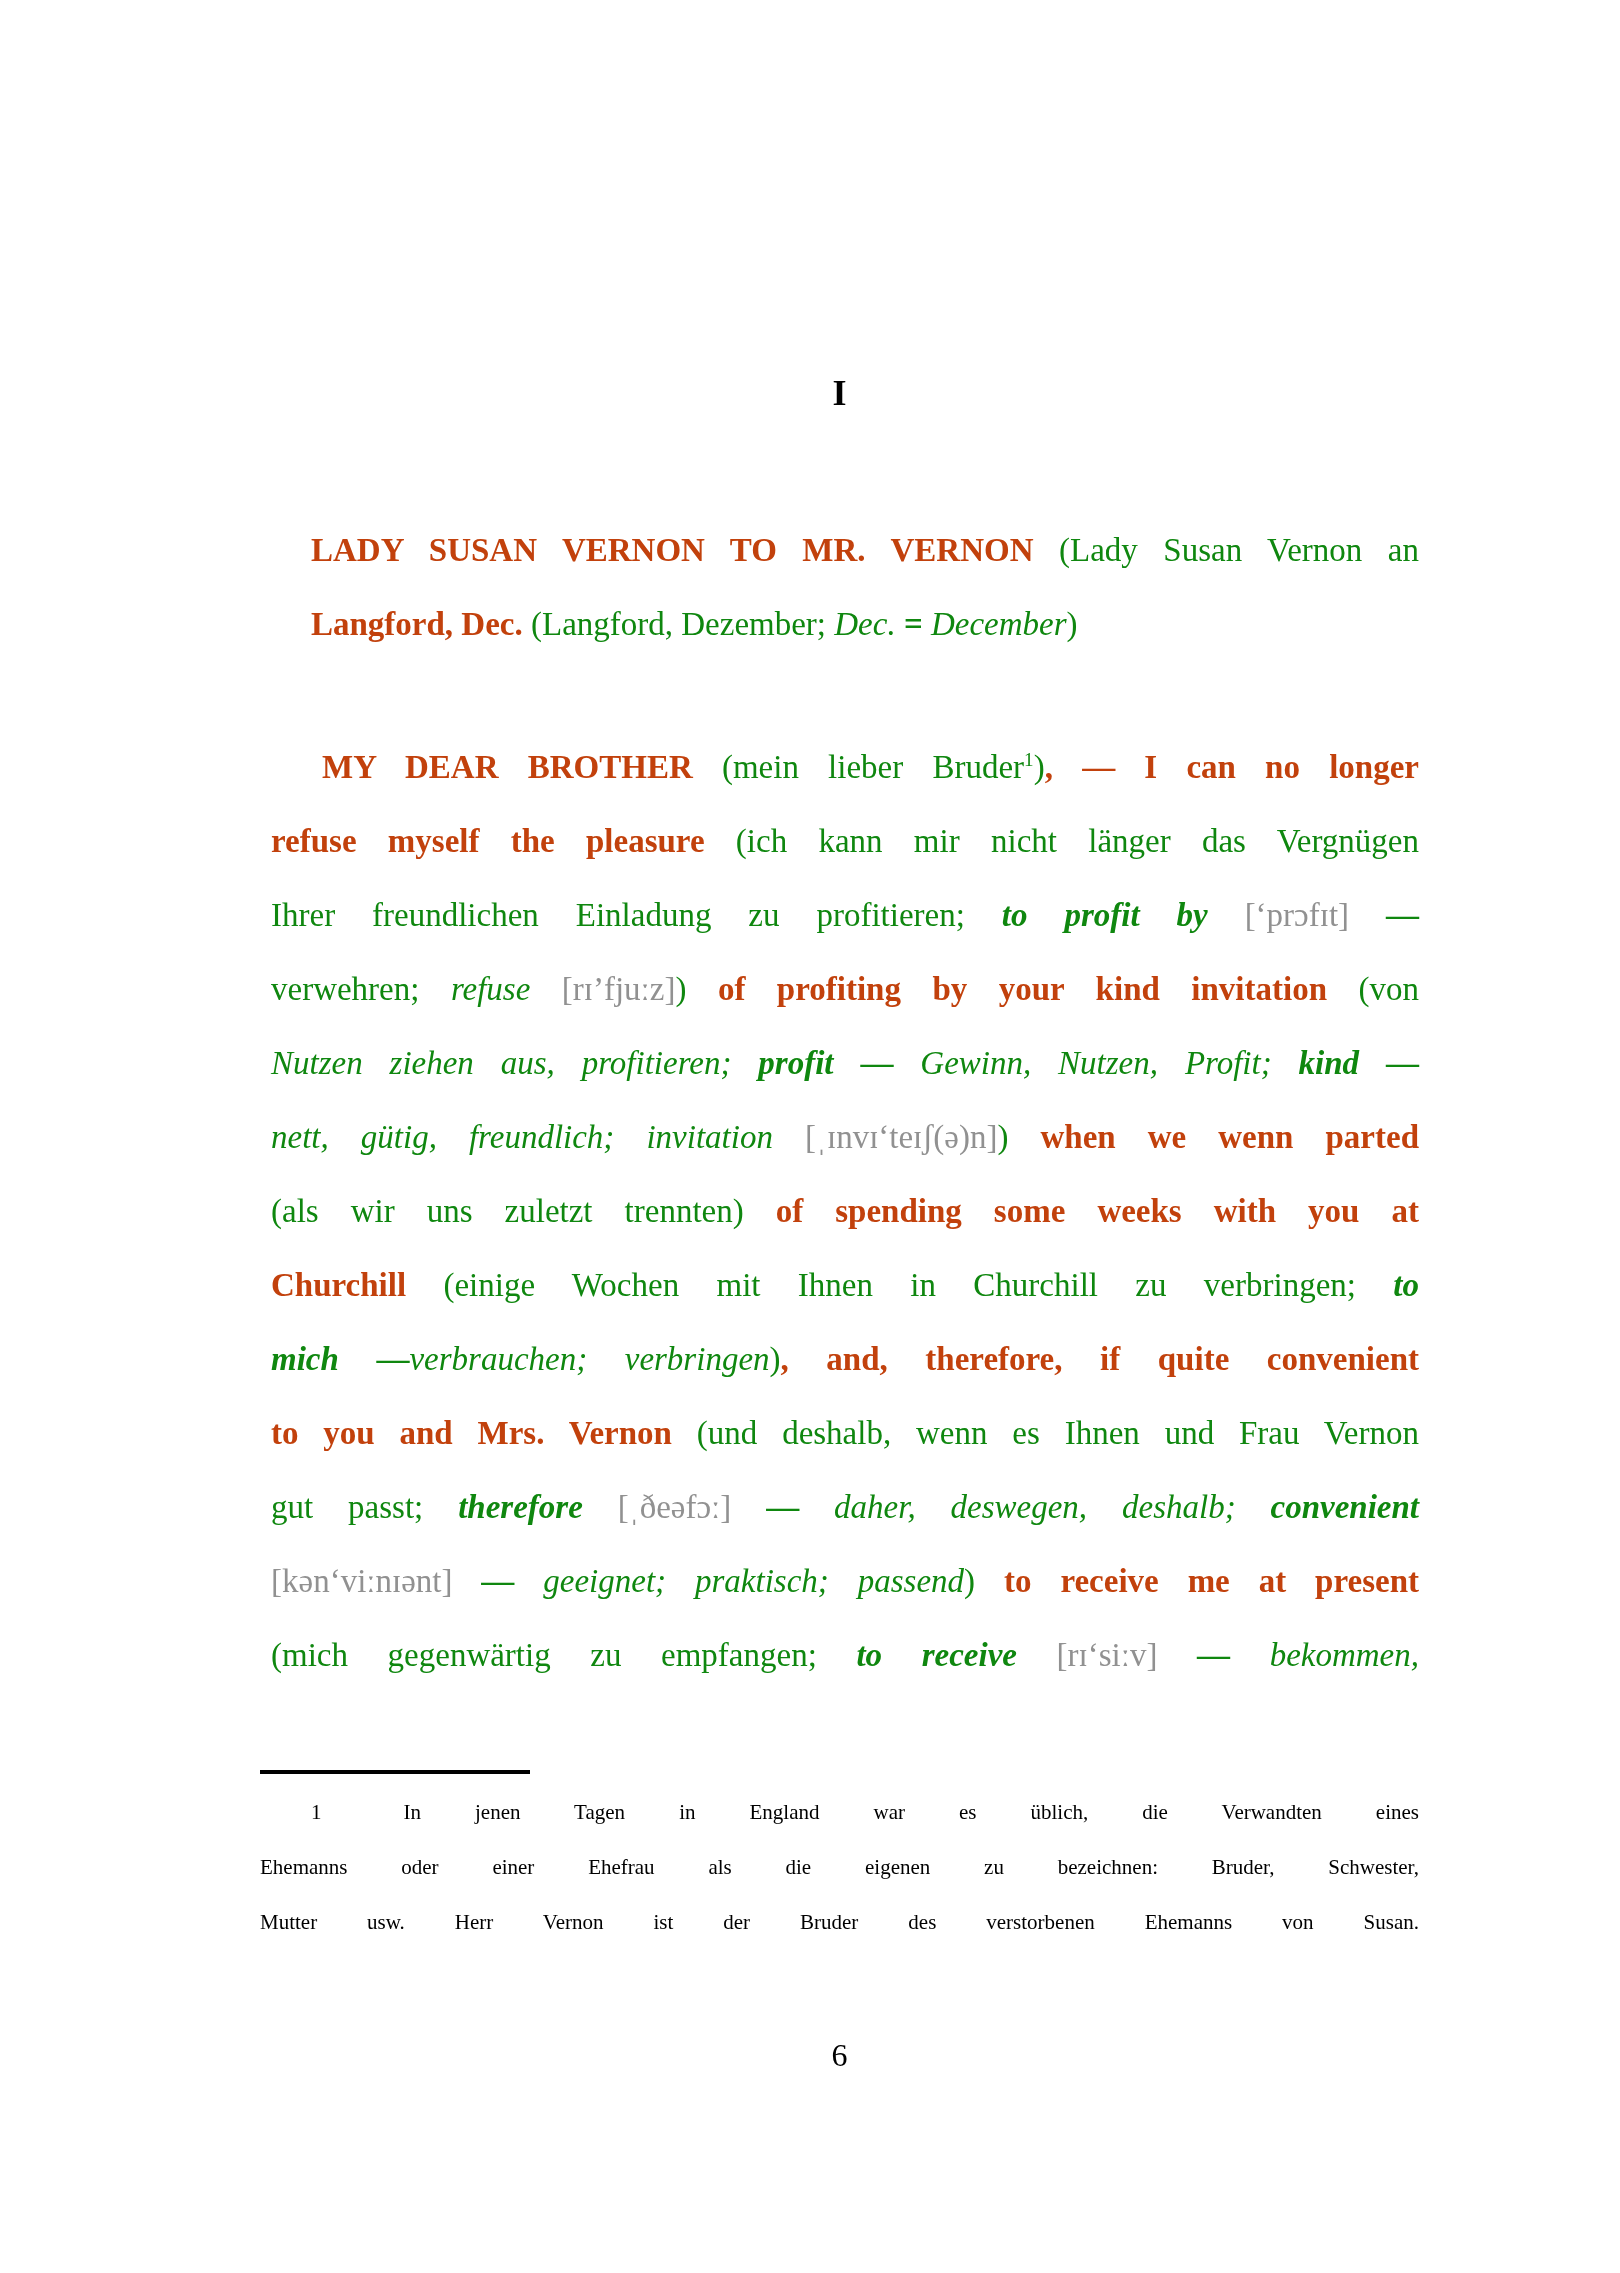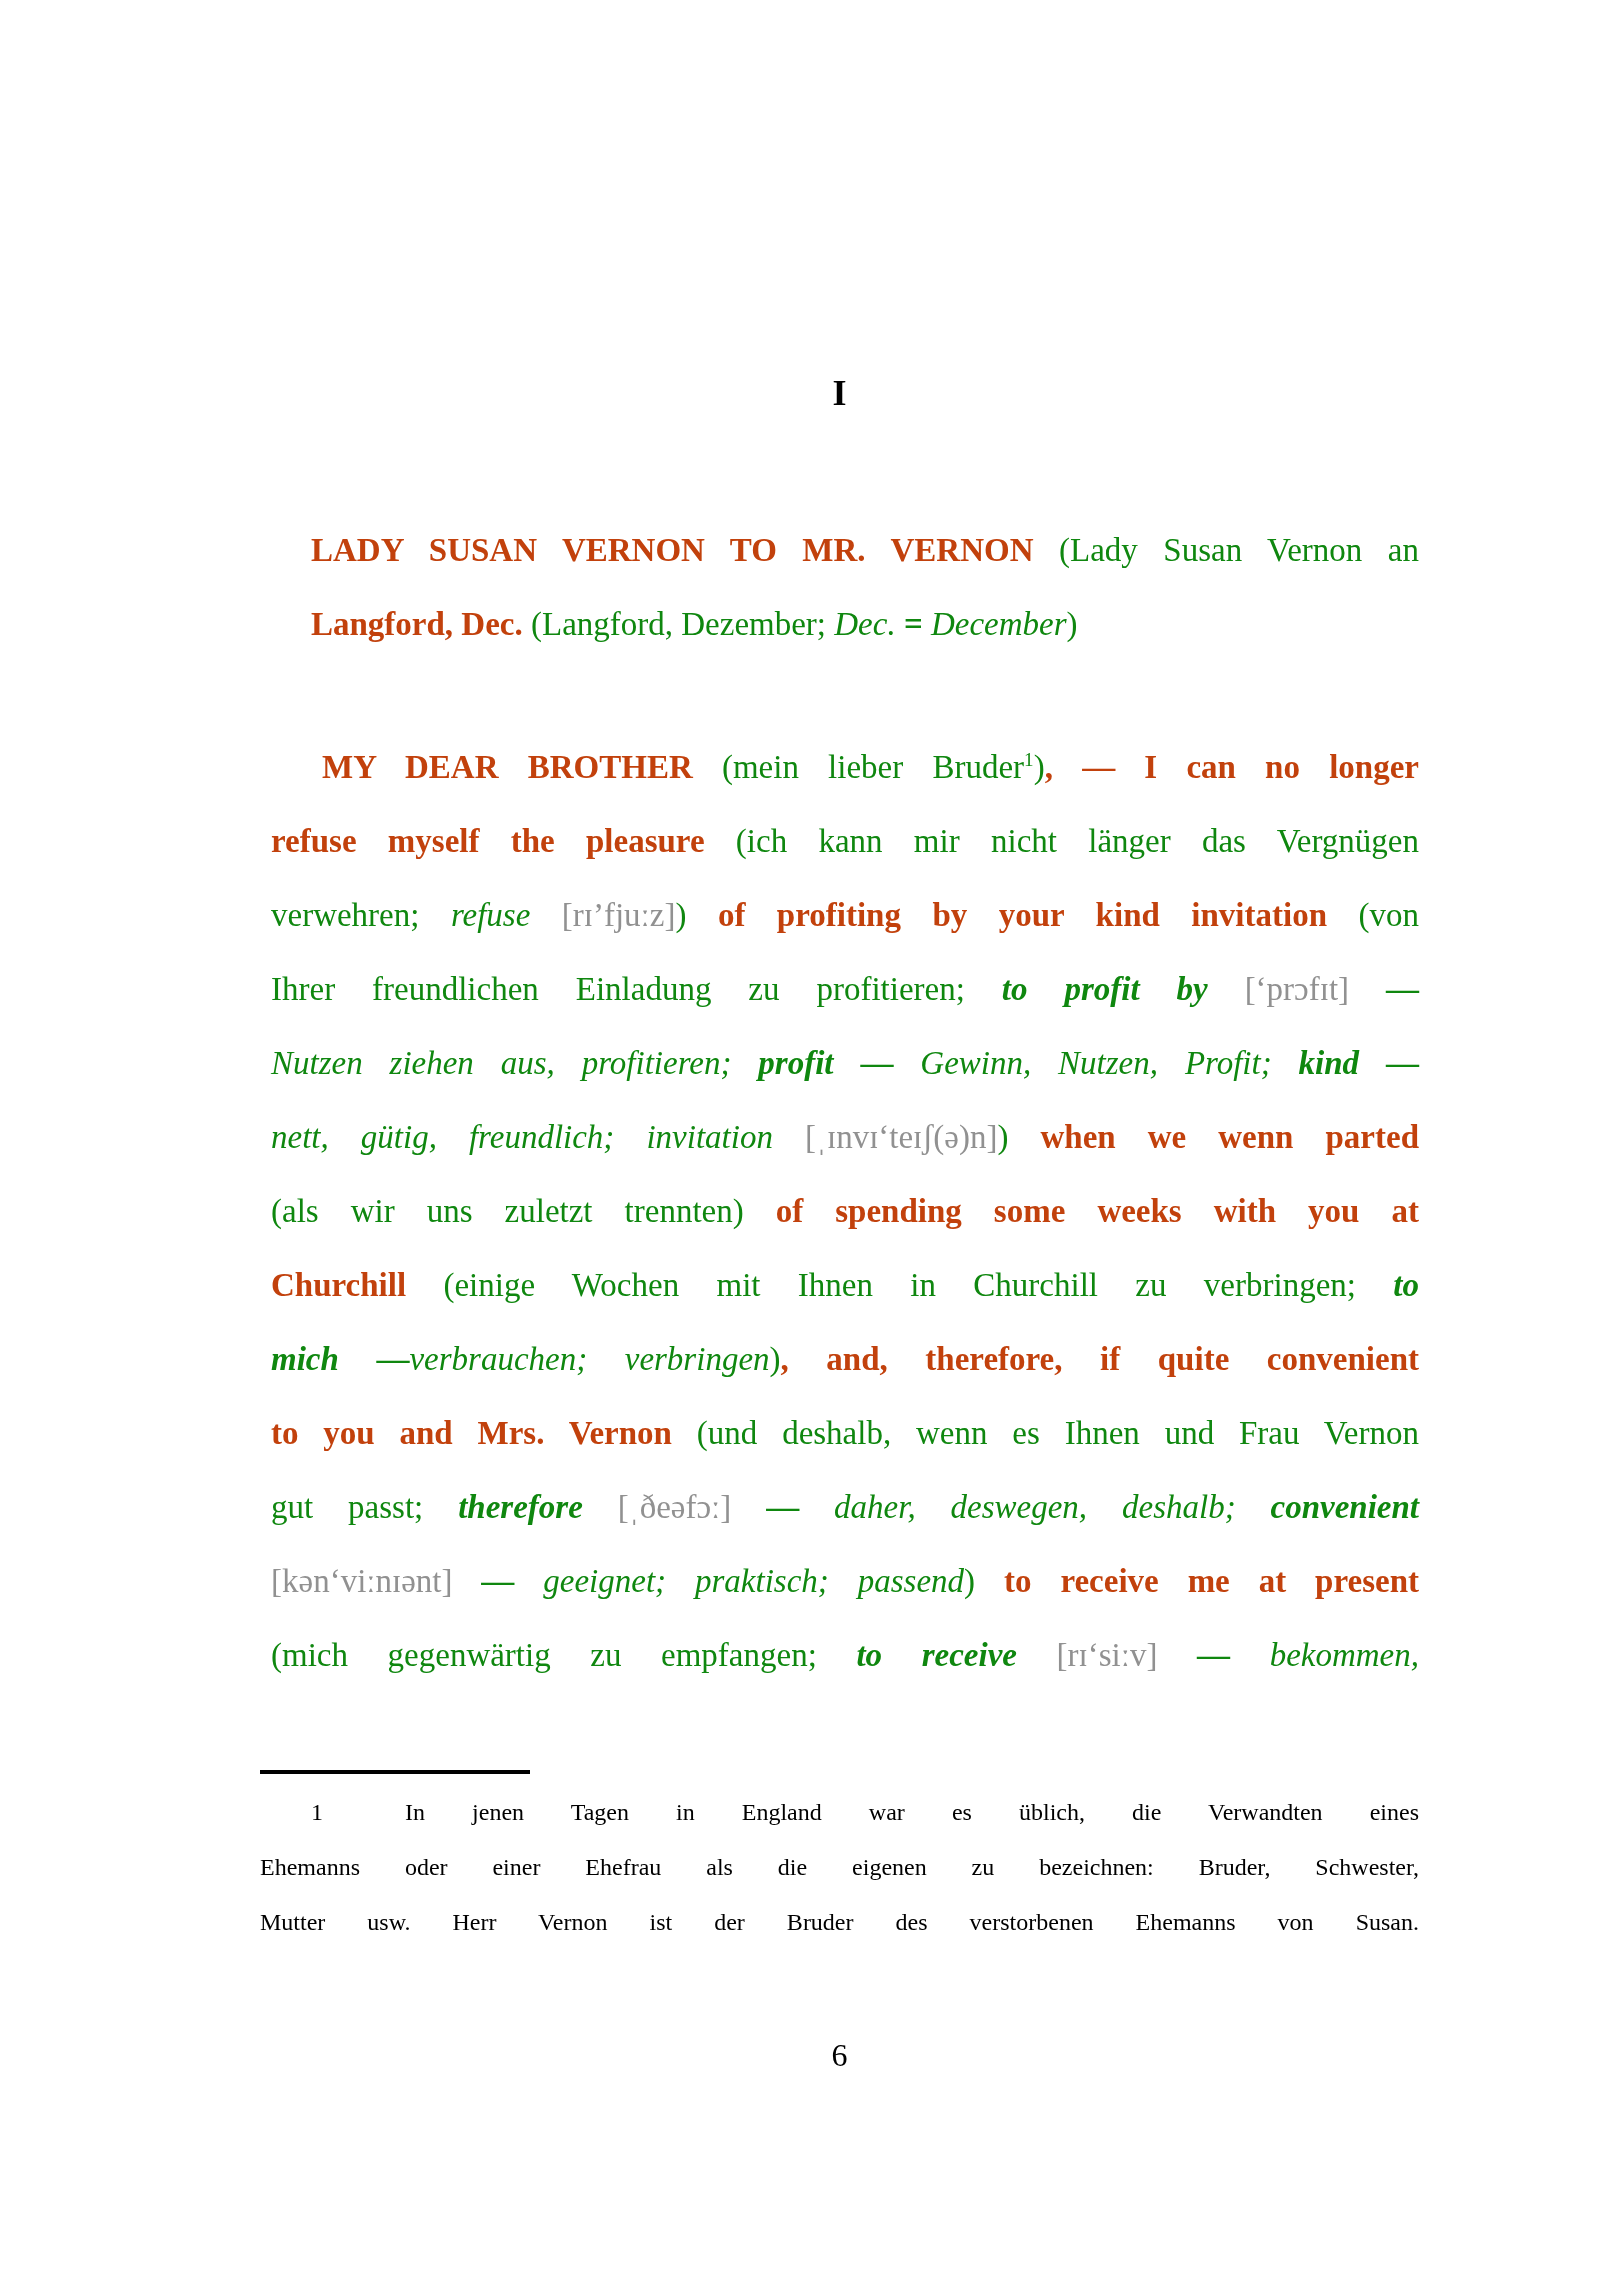--- a/index.html
+++ b/index.html
@@ -43,21 +43,21 @@
   .seg-fn  { color: #000000; }
 
   .footnote-rule {
     margin-top: 78px;
     width: 270px;
     height: 3.6px;
     background: #000;
   }
   .footnote-block {
     margin-top: 11.6px;
-    font-size: 24px;
+    font-size: 21px;
     line-height: 55px;
   }
   .page-number {
     margin-top: 86px;
     font-size: 32px;
     line-height: 39px;
     text-align: center;
     color: #000;
   }
 </style>
@@ -73,22 +73,22 @@
         <div class="line j"><span class="indent"></span><span class="seg-en">LADY SUSAN VERNON TO MR. VERNON </span><span class="seg-de">(Lady Susan Vernon an</span></div>
       </div>
 
     <div class="date-block body-text">
         <div class="line"><span class="indent"></span><span class="seg-en">Langford, Dec. </span><span class="seg-de">(Langford, Dezember; </span><span class="seg-di">Dec.</span><span class="seg-db"> = </span><span class="seg-di">December</span><span class="seg-de">)</span></div>
       </div>
 
     <div class="body-block body-text">
         <div class="line j"><span class="indent"></span><span class="seg-en">MY DEAR BROTHER </span><span class="seg-de">(mein lieber Bruder</span><span class="seg-sup">1</span><span class="seg-de">)</span><span class="seg-en">, — I can no longer</span></div>
         <div class="line j"><span class="seg-en">refuse myself the pleasure </span><span class="seg-de">(ich kann mir nicht länger das Vergnügen</span></div>
+        <div class="line j"><span class="seg-de">Ihrer freundlichen Einladung zu profitieren; </span><span class="seg-dbi">to profit by </span><span class="seg-tr">[‘prɔfɪt]</span><span class="seg-db"> —</span></div>
         <div class="line j"><span class="seg-de">verwehren; </span><span class="seg-di">refuse </span><span class="seg-tr">[rɪ’fjuːz]</span><span class="seg-de">) </span><span class="seg-en">of profiting by your kind invitation </span><span class="seg-de">(von</span></div>
-        <div class="line j"><span class="seg-de">Ihrer freundlichen Einladung zu profitieren; </span><span class="seg-dbi">to profit by </span><span class="seg-tr">[‘prɔfɪt]</span><span class="seg-db"> —</span></div>
         <div class="line j"><span class="seg-di">Nutzen ziehen aus, profitieren; </span><span class="seg-dbi">profit</span><span class="seg-db"> — </span><span class="seg-di">Gewinn, Nutzen, Profit; </span><span class="seg-dbi">kind</span><span class="seg-db"> —</span></div>
         <div class="line j"><span class="seg-di">nett, gütig, freundlich; invitation </span><span class="seg-tr">[ˌɪnvɪ‘teɪʃ(ə)n]</span><span class="seg-de">) </span><span class="seg-en">when we wenn parted</span></div>
         <div class="line j"><span class="seg-de">(als wir uns zuletzt trennten) </span><span class="seg-en">of spending some weeks with you at</span></div>
         <div class="line j"><span class="seg-en">Churchill </span><span class="seg-de">(einige Wochen mit Ihnen in Churchill zu verbringen; </span><span class="seg-dbi">to</span></div>
         <div class="line j"><span class="seg-dbi">mich </span><span class="seg-db">—</span><span class="seg-di">verbrauchen; verbringen</span><span class="seg-de">)</span><span class="seg-en">, and, therefore, if quite convenient</span></div>
         <div class="line j"><span class="seg-en">to you and Mrs. Vernon </span><span class="seg-de">(und deshalb, wenn es Ihnen und Frau Vernon</span></div>
         <div class="line j"><span class="seg-de">gut passt; </span><span class="seg-dbi">therefore </span><span class="seg-tr">[ˌðeəfɔː]</span><span class="seg-db"> — </span><span class="seg-di">daher, deswegen, deshalb; </span><span class="seg-dbi">convenient</span></div>
         <div class="line j"><span class="seg-tr">[kən‘viːnɪənt]</span><span class="seg-db"> — </span><span class="seg-di">geeignet; praktisch; passend</span><span class="seg-de">) </span><span class="seg-en">to receive me at present</span></div>
         <div class="line j"><span class="seg-de">(mich gegenwärtig zu empfangen; </span><span class="seg-dbi">to receive </span><span class="seg-tr">[rɪ‘siːv]</span><span class="seg-db"> — </span><span class="seg-di">bekommen,</span></div>
       </div>

